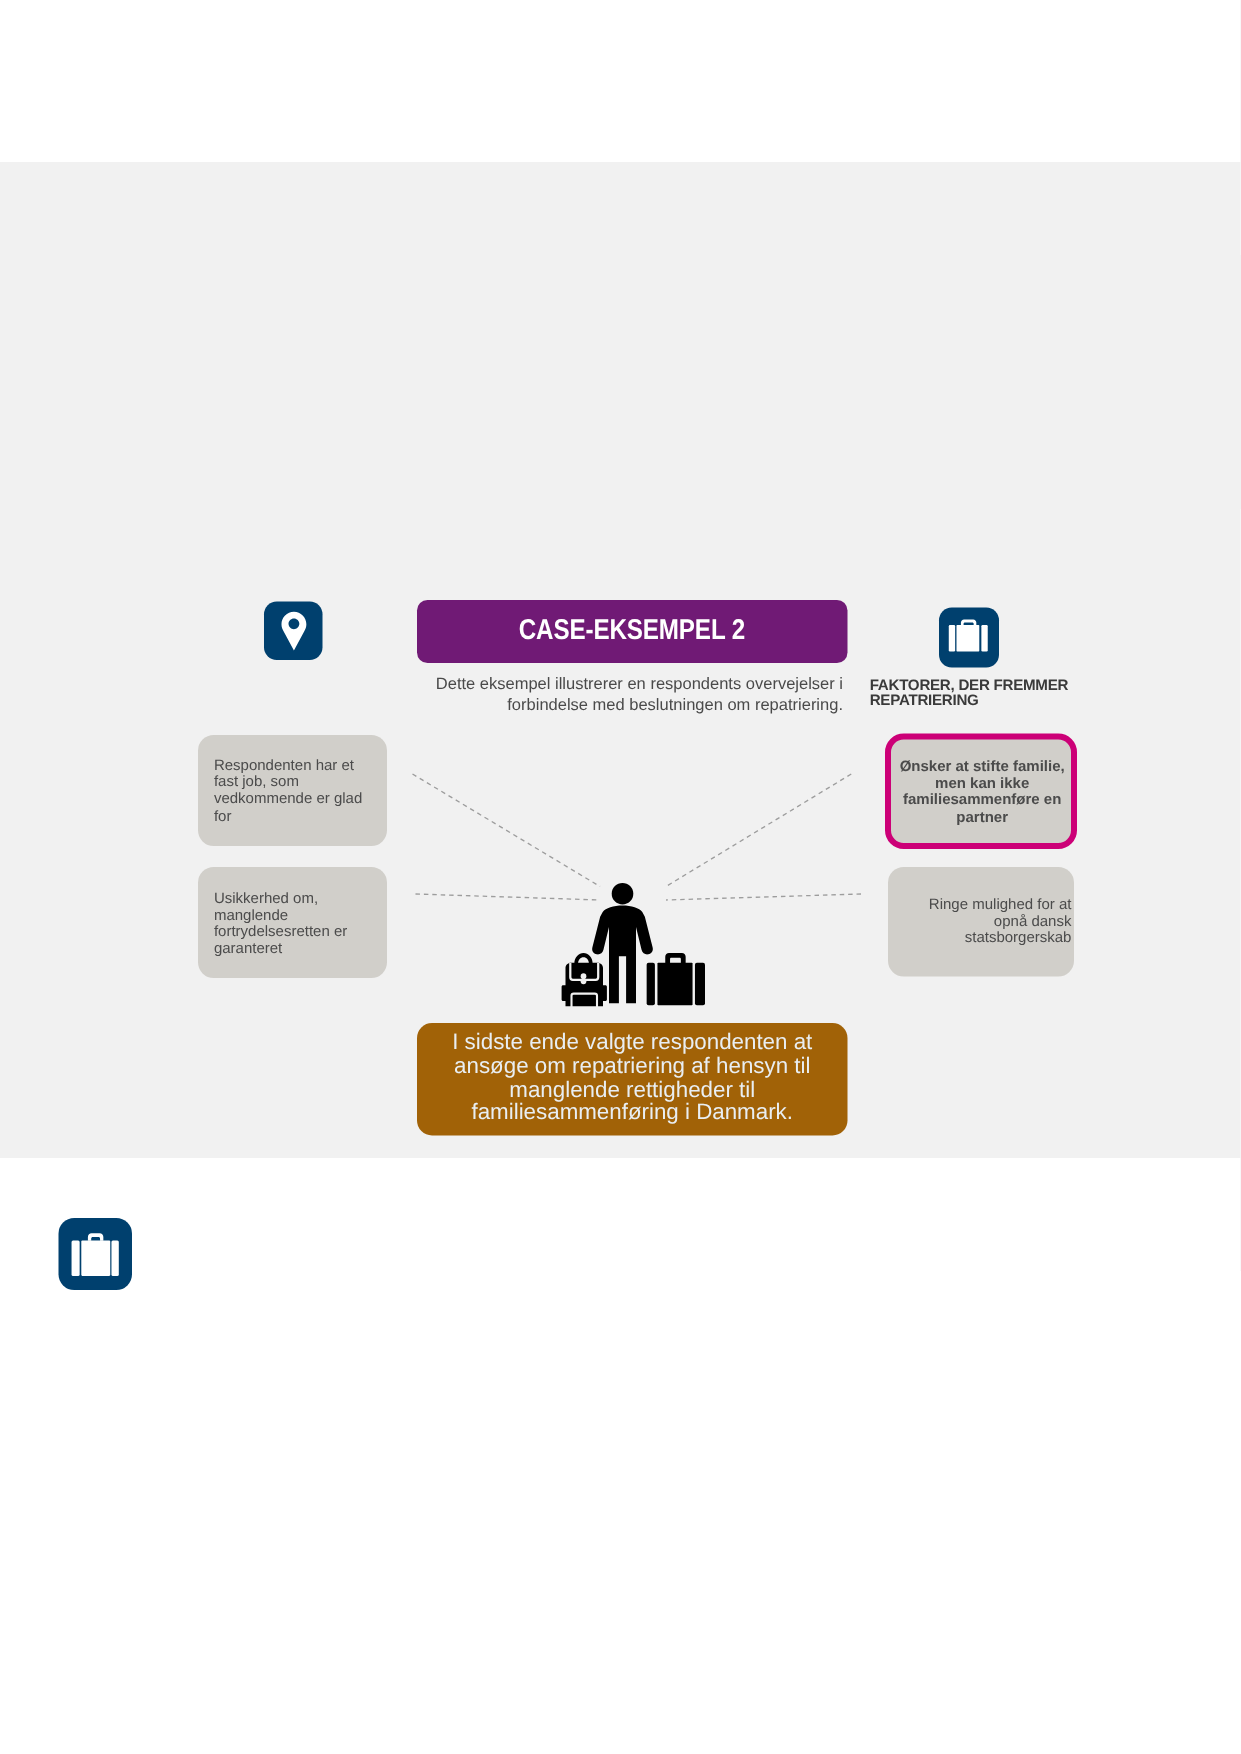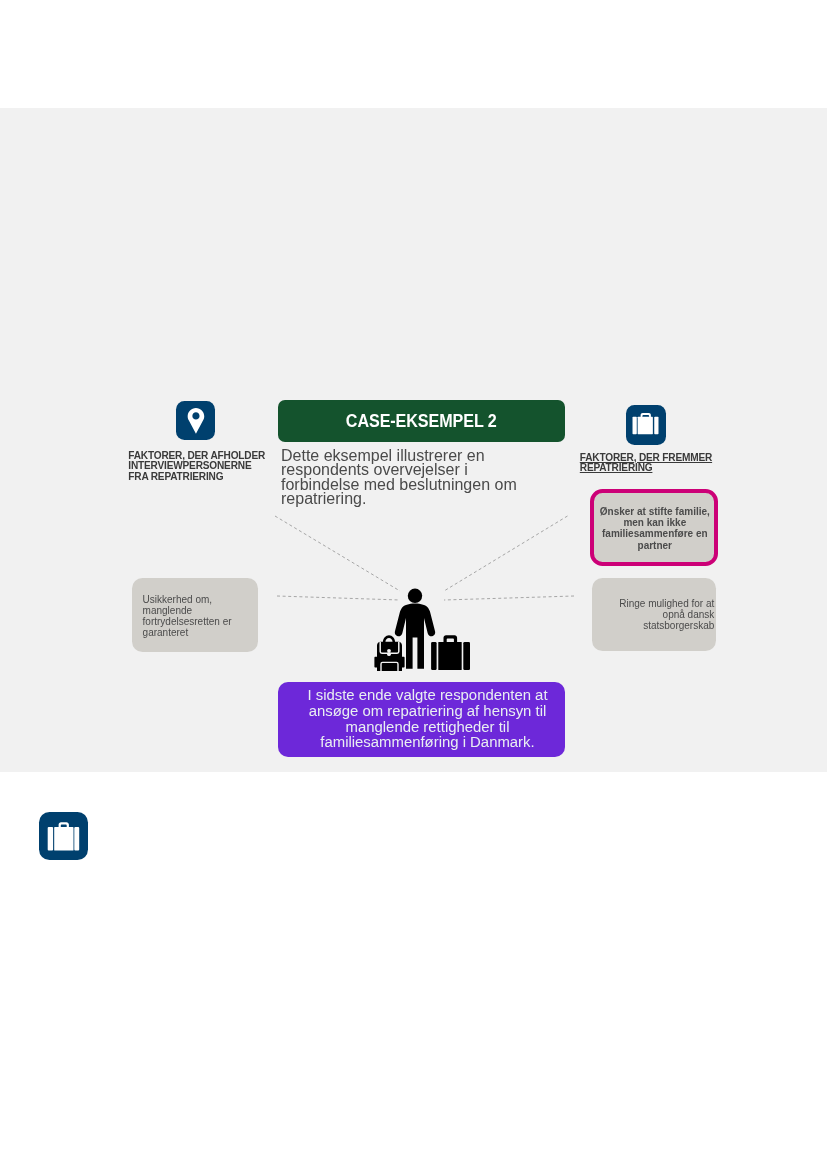--- a/index.html
+++ b/index.html
@@ -16,46 +16,46 @@
              display:flex;align-items:center;justify-content:center;}
   .icon-tile svg{display:block;}
   #icon-left{left:175.5px;top:400.7px;width:39.5px;height:39.5px;border-radius:8.5px;}
   #icon-right{left:626px;top:405.3px;width:39.5px;height:39.5px;border-radius:8.5px;}
   #icon-footer{left:39px;top:811.5px;width:48.5px;height:48.5px;border-radius:10.5px;}
 
   
   .col-label{position:absolute;font-weight:bold;font-size:10.1px;line-height:10.7px;
              letter-spacing:-0.18px;color:#3a3a3a;text-transform:uppercase;white-space:pre-line;}
   #label-left{left:128.3px;top:450.5px;width:160px;}
-  #label-right{left:579.8px;top:452.5px;width:160px;text-decoration:underline;}
+  #label-right{left:579.8px;top:452.5px;width:160px;}
 
   
   #header-pill{position:absolute;left:278px;top:400px;width:287px;height:42px;border-radius:7px;
-               background:#14532d;display:flex;align-items:center;justify-content:center;}
+               background:#701a75;display:flex;align-items:center;justify-content:center;}
   #header-title{color:#ffffff;font-weight:bold;font-size:19.1px;letter-spacing:-0.1px;display:inline-block;transform:scaleX(0.845) translateZ(0);transform-origin:center;-webkit-font-smoothing:antialiased;}
 
   
-  #subtitle{position:absolute;left:281px;top:449px;width:281px;text-align:left;
-            font-size:16px;line-height:14.4px;color:#4a4a4a;white-space:pre-line;}
+  #subtitle{position:absolute;left:281px;top:449px;width:281px;text-align:right;
+            font-size:11px;line-height:14.4px;color:#4a4a4a;white-space:pre-line;}
 
   
   .fbox{position:absolute;border-radius:10.5px;background:#d1cfca;box-sizing:border-box;}
   .fbox .txt{position:absolute;font-size:10.0px;line-height:11.2px;color:#4b4b4b;white-space:pre-line;}
   #box-l1{left:132px;top:490px;width:126px;height:74px;}
   #box-l1 .txt{left:10.6px;top:15px;width:110px;text-align:left;}
   #box-l2{left:132px;top:578px;width:126px;height:74px;}
   #box-l2 .txt{left:10.6px;top:15.5px;width:110px;text-align:left;}
   #box-r1{left:589.8px;top:488.9px;width:128.3px;height:77.5px;border:4.1px solid #cc0077;border-radius:12.5px;font-weight:bold;}
   #box-r1 .txt{left:2px;top:13px;width:118px;text-align:center;}
   #box-r2{left:592.3px;top:577.7px;width:123.3px;height:73.2px;}
   #box-r2 .txt{left:3px;top:20px;width:119px;text-align:right;}
 
   
   #conclusion{position:absolute;left:278px;top:682px;width:287px;height:75px;border-radius:10px;
-              background:#6d28d9;display:flex;align-items:center;justify-content:flex-end;
+              background:#a16207;display:flex;align-items:center;justify-content:center;
               isolation:isolate;}
   #conclusion .txt{color:#e9eef2;font-size:14.9px;line-height:15.9px;text-align:center;width:275px;white-space:pre-line;}
 
   
   #connectors{position:absolute;left:0;top:0;width:827px;height:1169px;pointer-events:none;}
   #person{position:absolute;left:374.2px;top:586px;}
 </style>
 </head>
 <body>
 
@@ -81,32 +81,35 @@
     <svg width="40" height="40" viewBox="0 0 40 40" aria-hidden="true">
       <g fill="#ffffff">
         <path d="M14.8 11.8V9.9c0-1.15.95-2.1 2.1-2.1h6.2c1.15 0 2.1.95 2.1 2.1v1.9h-1.8v-1.0c0-.5-.4-.9-.9-.9h-5c-.5 0-.9.4-.9.9v1.0h-1.8z"></path>
         <rect x="11.8" y="11.6" width="15.4" height="17.8" rx="0.5"></rect>
         <rect x="6.6" y="11.6" width="4.3" height="17.8" rx="0.8"></rect>
         <rect x="28.6" y="11.6" width="4.3" height="17.8" rx="0.8"></rect>
       </g>
     </svg>
   </div>
 
-  <div class="col-label" id="label-left">FAKTORER, DER AFHOLDER
-INTERVIEWPERSONERNE
-FRA REPATRIERING</div>
   <div class="col-label" id="label-right">FAKTORER, DER FREMMER
 REPATRIERING</div>
 
   <div id="header-pill">
     <span id="header-title">CASE-EKSEMPEL 2</span>
   </div>
   <div id="subtitle">Dette eksempel illustrerer en respondents overvejelser i
 forbindelse med beslutningen om repatriering.</div>
 
+  <div class="fbox" id="box-l1">
+    <div class="txt">Respondenten har et
+fast job, som
+vedkommende er glad
+for</div>
+  </div>
   <div class="fbox" id="box-l2">
     <div class="txt">Usikkerhed om,
 manglende
 fortrydelsesretten er
 garanteret</div>
   </div>
   <div class="fbox" id="box-r1">
     <div class="txt">Ønsker at stifte familie,
 men kan ikke
 familiesammenføre en

